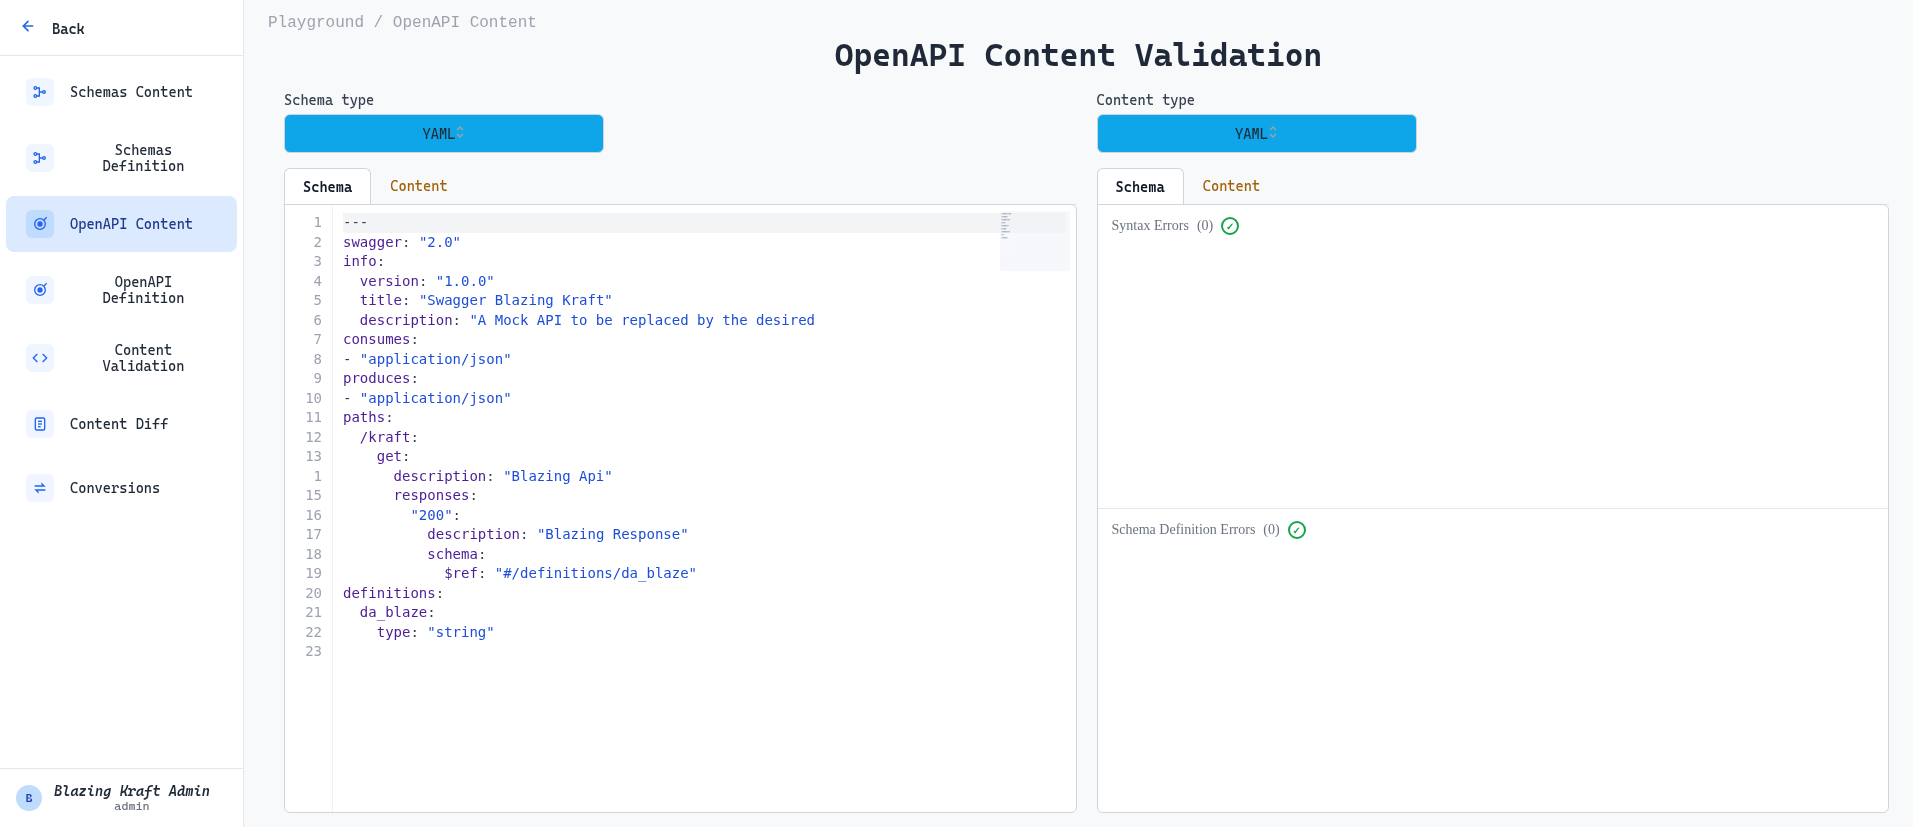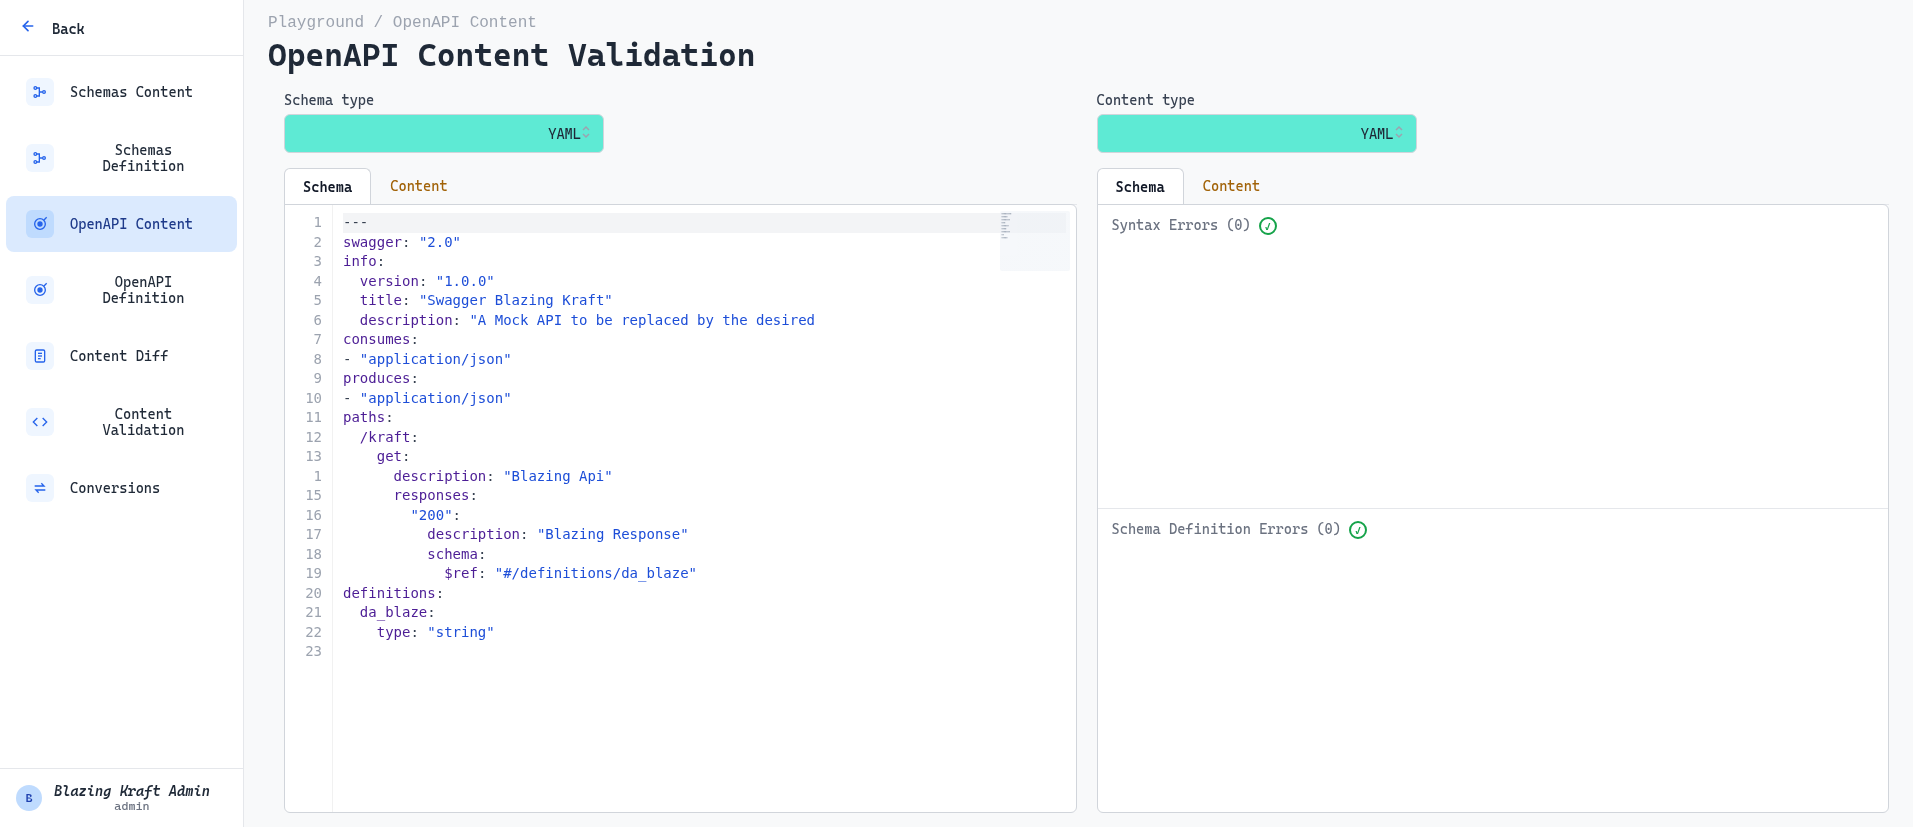--- a/index.html
+++ b/index.html
@@ -96,47 +96,48 @@
 .breadcrumb {
   color: #9ca3af;
   font-size: 16px;
   margin-bottom: 4px;
   font-family: Liberation Mono, monospace;
 }
 .page-title {
   font-size: 32px;
   font-weight: 800;
   margin-bottom: 18px;
+  text-align: center;
 }
 .columns {
   display: flex;
   gap: 20px;
   flex: 1;
   min-height: 0;
   padding-left: 16px;
 }
 .col {
   flex: 1;
   display: flex;
   flex-direction: column;
   min-width: 0;
 }
 .field-label {
   font-size: 14px;
   color: #374151;
   margin-bottom: 6px;
 }
 .select {
-  background: #5eead4;
+  background: #0ea5e9;
   border: 1px solid #d1d5db;
   border-radius: 6px;
   padding: 10px 12px;
   width: 320px;
   display: flex;
-  justify-content: flex-end;
+  justify-content: center;
   align-items: center;
   cursor: pointer;
   margin-bottom: 14px;
 }
 .select-caret { color: #9ca3af; font-size: 12px; }
 .tabs {
   display: flex;
   border-bottom: 1px solid #e5e7eb;
 }
 .tab {
@@ -218,23 +219,25 @@
   height: 100%;
 }
 .error-block {
   flex: 1;
   border-bottom: 1px solid #e5e7eb;
   padding: 12px 14px;
 }
 .error-block:last-child { border-bottom: none; }
 .error-header {
   display: flex;
+  align-items: center;
   gap: 8px;
   color: #6b7280;
   font-size: 14px;
+  font-family: Liberation Serif, serif;
 }
 .check-icon {
   width: 18px;
   height: 18px;
   border: 2px solid #16a34a;
   border-radius: 50%;
   display: flex;
   align-items: center;
   justify-content: center;
   color: #16a34a;
@@ -298,36 +301,36 @@
               <circle cx="12" cy="12" r="8"></circle>
               <circle cx="12" cy="12" r="3" fill="#2563eb"></circle>
               <line x1="18" y1="6" x2="22" y2="2"></line>
             </svg>
           </span>
           <span>OpenAPI Definition</span>
         </div>
         <div class="nav-item">
           <span class="nav-icon">
             <svg class="ic" viewBox="0 0 24 24" fill="none" stroke="#2563eb" stroke-width="2">
+              <polyline points="8 6 2 12 8 18"></polyline>
+              <polyline points="16 6 22 12 16 18"></polyline>
+            </svg>
+          </span>
+          <span>Content Validation</span>
+        </div>
+        <div class="nav-item">
+          <span class="nav-icon">
+            <svg class="ic" viewBox="0 0 24 24" fill="none" stroke="#2563eb" stroke-width="2">
               <rect x="5" y="3" width="14" height="18" rx="2"></rect>
               <line x1="9" y1="8" x2="15" y2="8"></line>
               <line x1="9" y1="12" x2="15" y2="12"></line>
               <line x1="9" y1="16" x2="13" y2="16"></line>
             </svg>
           </span>
           <span>Content Diff</span>
-        </div>
-        <div class="nav-item">
-          <span class="nav-icon">
-            <svg class="ic" viewBox="0 0 24 24" fill="none" stroke="#2563eb" stroke-width="2">
-              <polyline points="8 6 2 12 8 18"></polyline>
-              <polyline points="16 6 22 12 16 18"></polyline>
-            </svg>
-          </span>
-          <span>Content Validation</span>
         </div>
         <div class="nav-item">
           <span class="nav-icon">
             <svg class="ic" viewBox="0 0 24 24" fill="none" stroke="#2563eb" stroke-width="2">
               <path d="M4 9h14l-4-4"></path>
               <path d="M20 15H6l4 4"></path>
             </svg>
           </span>
           <span>Conversions</span>
         </div>

